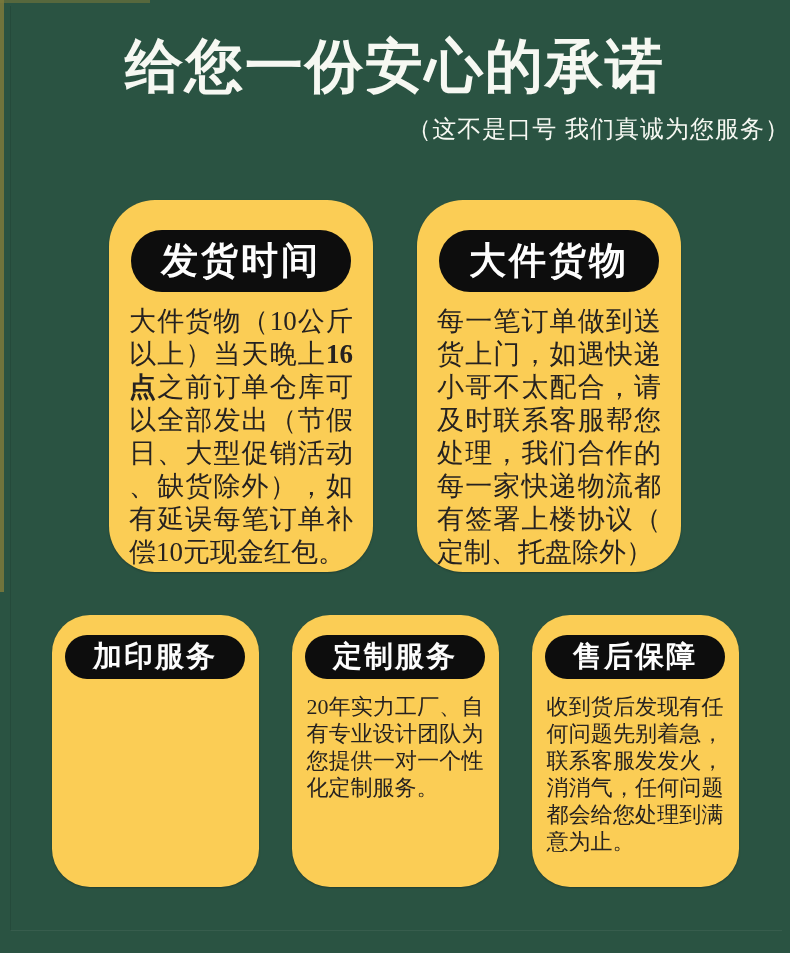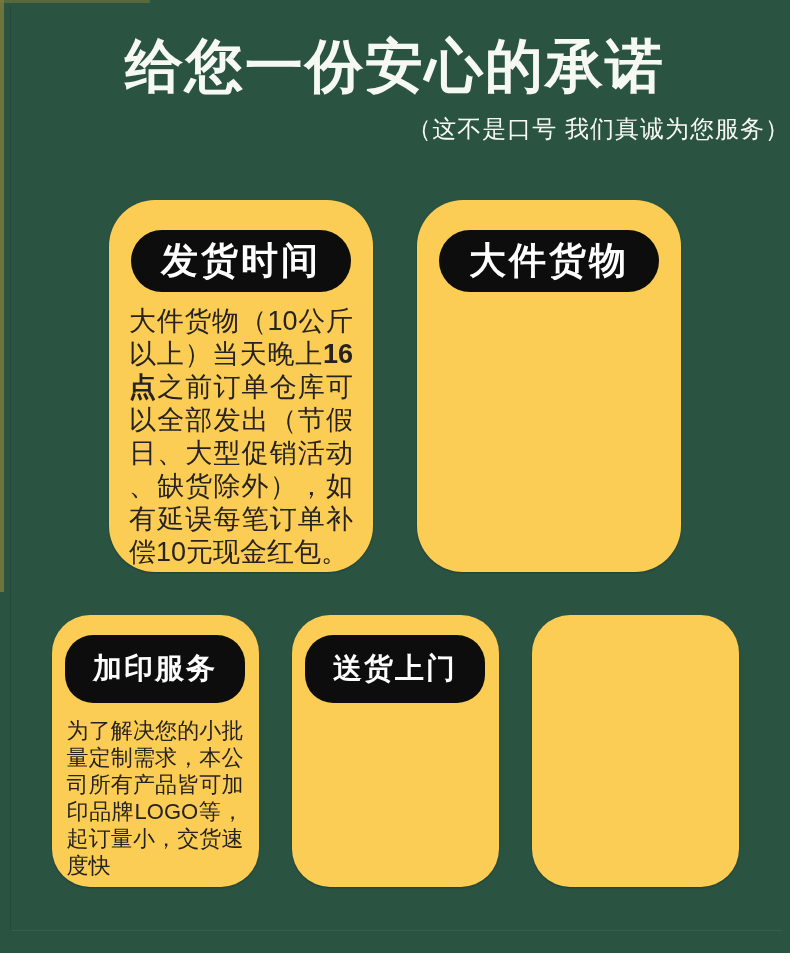--- a/index.html
+++ b/index.html
@@ -53,29 +53,30 @@
   .card.small{width:207px;height:272px;border-radius:38px;}
 
   .pill{
     background:var(--pill);
     color:#fdfdfd;
     display:flex;align-items:center;justify-content:center;
     white-space:nowrap;
   }
   .large .pill{margin-top:30px;height:62px;padding:0 30px;border-radius:34px;
     font-size:37px;font-weight:700;letter-spacing:3px;text-align:right;}
-  .small .pill{margin-top:20px;height:68px;padding:0 28px;border-radius:28px;
+  .small .pill{margin-top:20px;height:44px;padding:0 28px;border-radius:28px;
     font-size:29px;font-weight:700;letter-spacing:2px;}
 
   .body{
     color:var(--body);
     text-align:justify;
     word-break:break-all;
     line-break:anywhere;
     width:100%;
+    font-family:Liberation Serif, serif;
   }
   .large .body{margin-top:13px;padding:0 20px;font-size:27px;line-height:33px;font-weight:500;}
   .small .body{margin-top:14px;padding:0 15px;font-size:22px;line-height:27px;font-weight:500;}
   .body b{font-weight:800;}
 </style>
 </head>
 <body>
 
 <div class="poster">
   <div class="edge-stripe-left"></div>
@@ -88,32 +89,37 @@
       <div class="card large">
         <div class="pill">
           <span>发货时间</span>
         </div>
         <p class="body"><span>大件货物（10公斤以上）当天晚上</span><b>16点</b><span>之前订单仓库可以全部发出（节假日、大型促销活动、缺货除外），如有延误每笔订单补偿10元现金红包。</span></p>
       </div>
       <div class="card large">
         <div class="pill">
           <span>大件货物</span>
         </div>
+        <p class="body"><span>每一笔订单做到送货上门，如遇快递小哥不太配合，请及时联系客服帮您处理，我们合作的每一家快递物流都有签署上楼协议（定制、托盘除外）</span></p>
       </div>
     </div>
   <div class="row row-bottom">
       <div class="card small">
         <div class="pill">
           <span>加印服务</span>
         </div>
-        <p class="body"><span>为了解决您的小批量定制需求，本公司所有产品皆可加印品牌LOGO等，起订量小，交货速度快</span></p>
       </div>
       <div class="card small">
         <div class="pill">
-          <span>送货上门</span>
+          <span>定制服务</span>
         </div>
+        <p class="body"><span>20年实力工厂、自有专业设计团队为您提供一对一个性化定制服务。</span></p>
       </div>
       <div class="card small">
+        <div class="pill">
+          <span>售后保障</span>
+        </div>
+        <p class="body"><span>收到货后发现有任何问题先别着急，联系客服发发火，消消气，任何问题都会给您处理到满意为止。</span></p>
       </div>
     </div>
 
   <div class="frame-line"></div>
 </div>
 
 </body></html>

